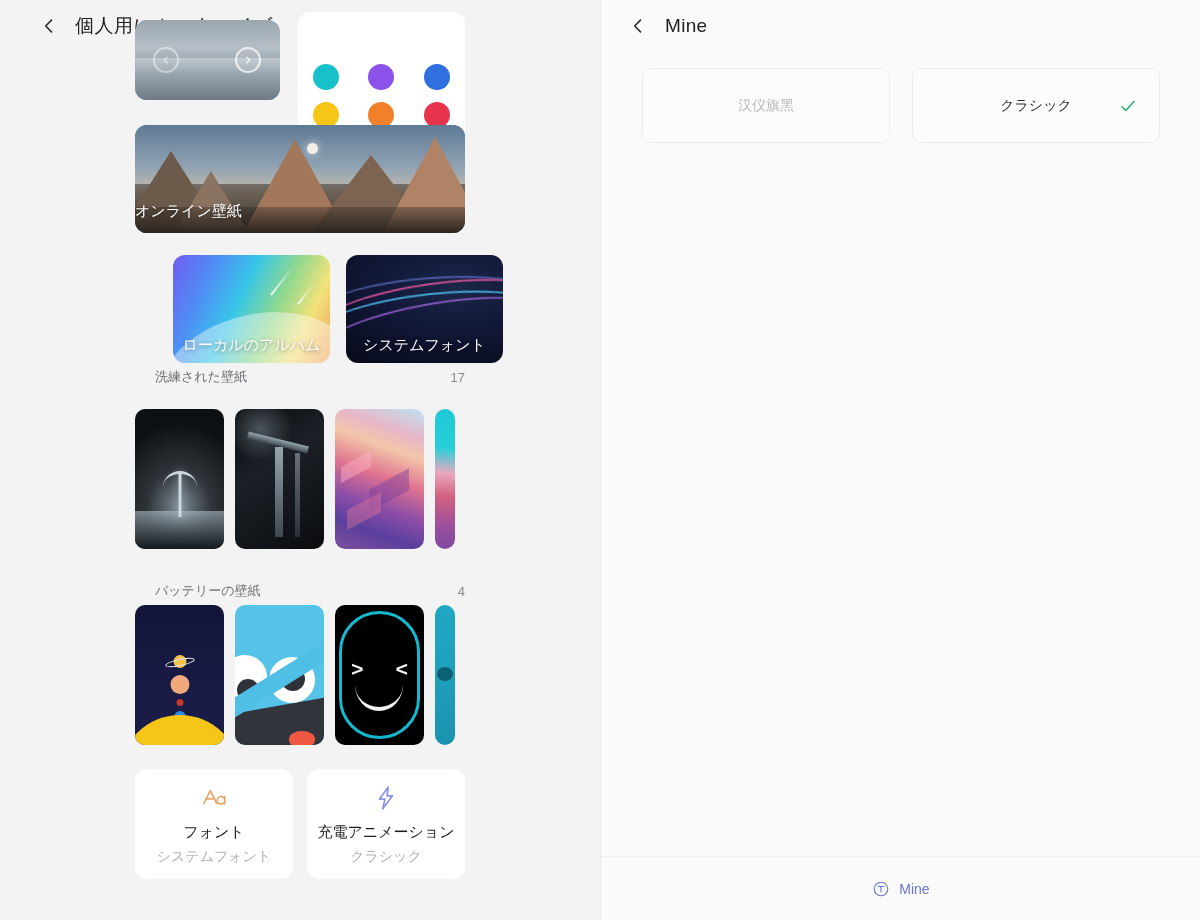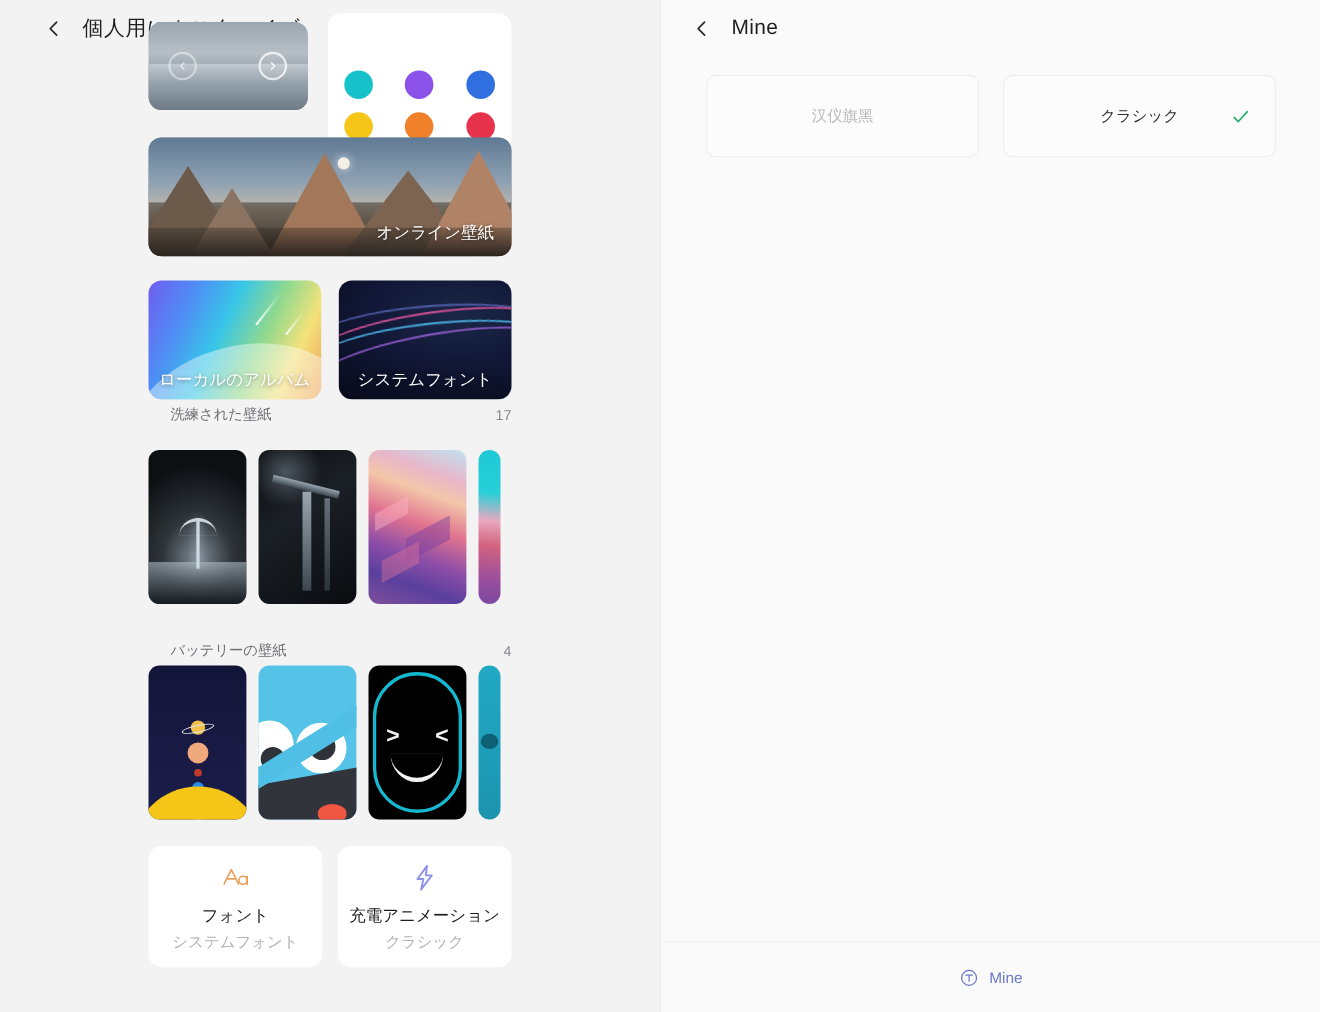--- a/index.html
+++ b/index.html
@@ -119,33 +119,34 @@
   .banner .p1 { left: -16px; border-bottom: 82px solid #6c5a4b; }
   .banner .p2 { left: 38px;  border-bottom: 62px solid #8a7360; border-left-width: 38px; border-right-width: 38px; }
   .banner .p3 { left: 108px; border-bottom: 94px solid #a3775a; }
   .banner .p4 { left: 176px; border-bottom: 78px solid #7d6450; border-left-width: 60px; border-right-width: 60px;}
   .banner .p5 { left: 248px; border-bottom: 96px solid #b08366; }
   .banner .base {
     position: absolute; left: 0; bottom: 0; width: 100%; height: 26px;
     background: linear-gradient(180deg, rgba(45,38,32,.35), #2b251f);
   }
   .banner-label {
-    position: absolute; left: 0; right: 16px; bottom: 12px;
-    text-align: right;
+    position: absolute; left: 0; right: 0; bottom: 12px;
+    text-align: left;
     color: #ffffff; font-size: 15px;
     text-shadow: 0 1px 4px rgba(0,0,0,.55);
   }
 
   
   .tile {
     position: absolute;
     top: 203px;
     width: 157px; height: 108px;
     border-radius: 12px;
     overflow: hidden;
+    margin-left: 38px;
   }
   .tile-label {
     position: absolute; left: 0; right: 0; bottom: 8px;
     text-align: center; color: #fff; font-size: 15px;
     text-shadow: 0 1px 4px rgba(0,0,0,.45);
     white-space: nowrap;
   }
   .tile.local {
     left: 135px;
     background: linear-gradient(115deg, #6f5df0 0%, #4f8df5 22%, #37c6e8 42%, #8fd98f 62%, #f3e27a 80%, #f0a05a 100%);

